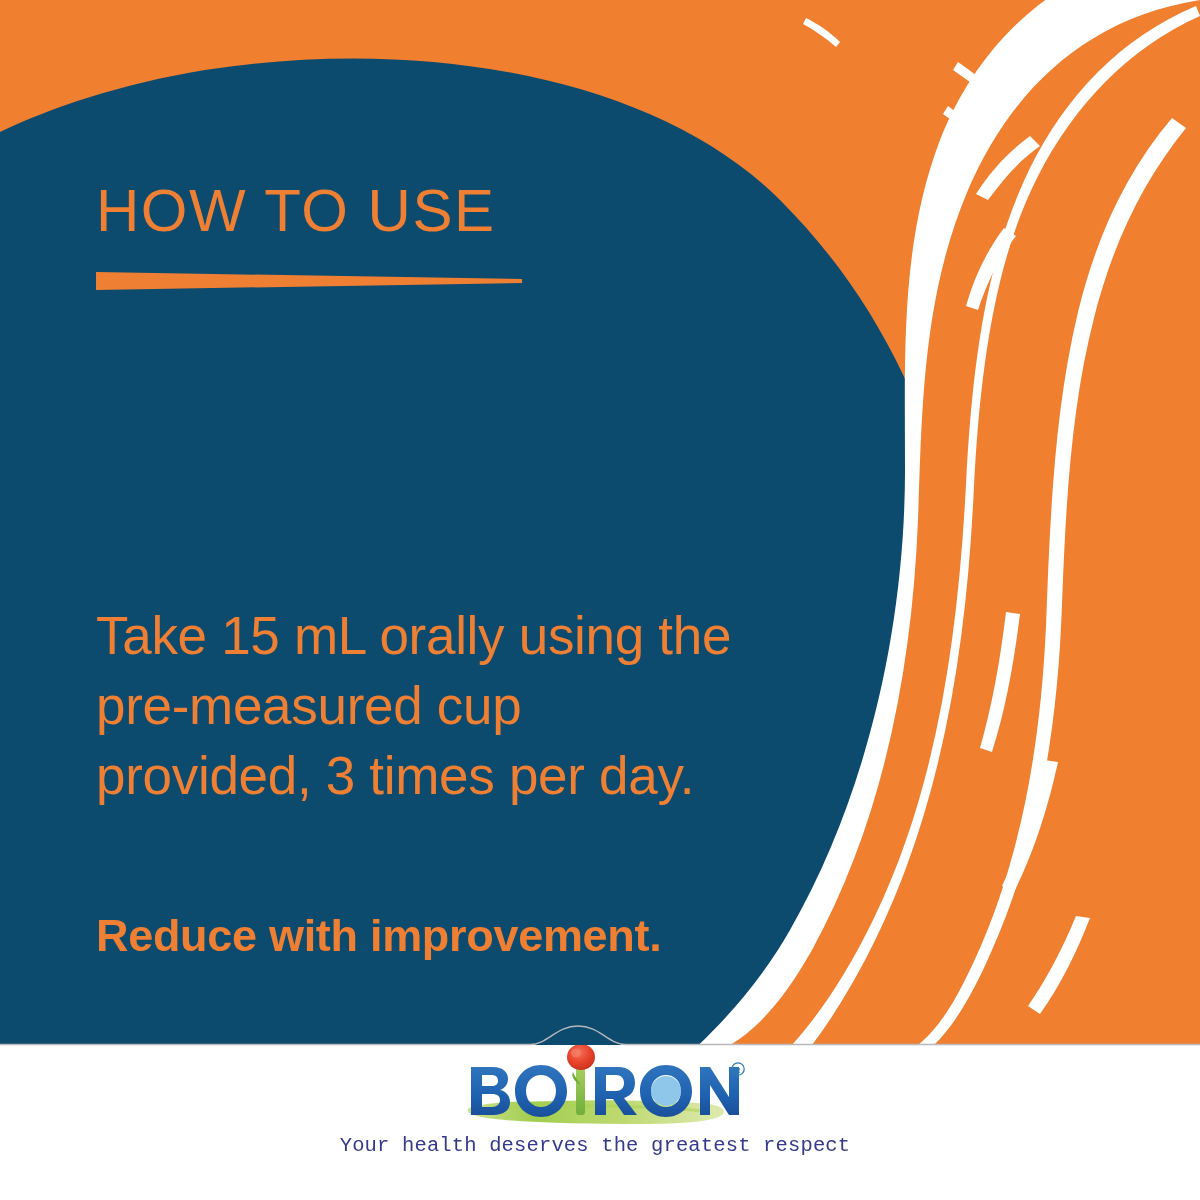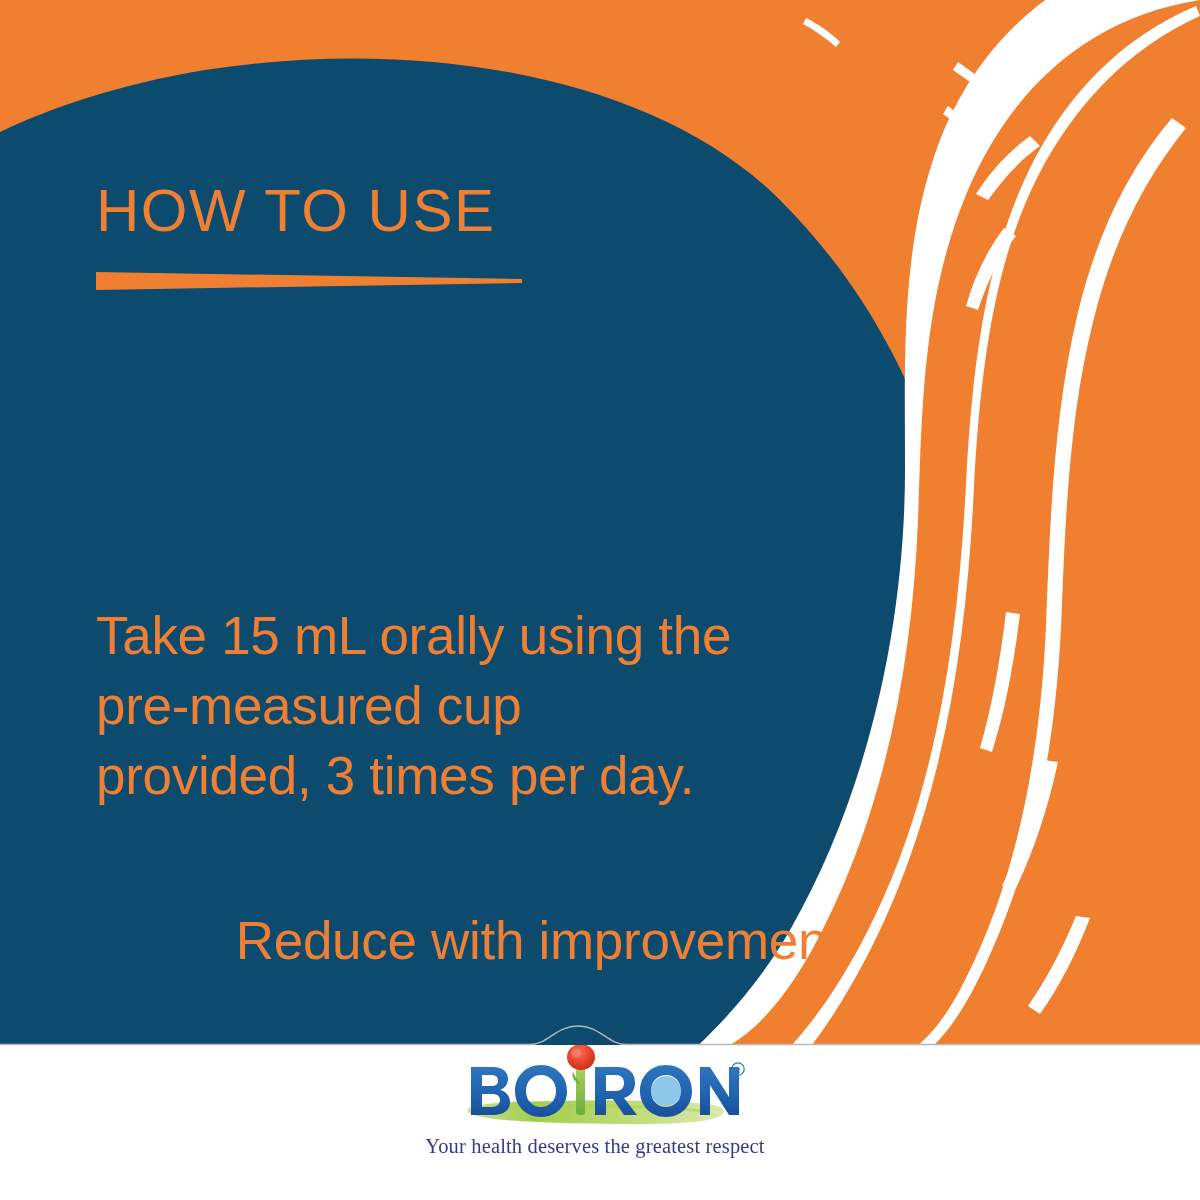--- a/index.html
+++ b/index.html
@@ -94,27 +94,26 @@
     letter-spacing: -0.3px;
   }
 
   .closing-copy {
     position: absolute;
     left: 96px;
     top: 906px;
     width: 760px;
     margin: 0;
     font-family: "Liberation Sans", sans-serif;
-    font-weight: 400;
-    font-size: 53px;
+    font-weight: 700;
+    font-size: 45px;
     line-height: 1.32;
     color: #ef7f33;
     letter-spacing: -0.3px;
     white-space: nowrap;
-    text-align: right;
   }
 
   
   #footer {
     position: absolute;
     left: 0;
     top: 1045px;
     width: 1200px;
     height: 155px;
     background: #ffffff;
@@ -135,21 +134,21 @@
     text-align: center;
   }
   #brand-logo {
     display: block;
     margin: 0 auto;
     width: 290px;
     height: 86px;
   }
   #brand-tagline {
     margin: 4px 10px 0 0;
-    font-family: Liberation Serif, serif;
+    font-family: Liberation Mono, monospace;
     font-size: 20.5px;
     font-weight: 400;
     letter-spacing: 0.15px;
     color: #363a8c;
     line-height: 1.1;
   }
 </style>
 </head>
 <body>
 

